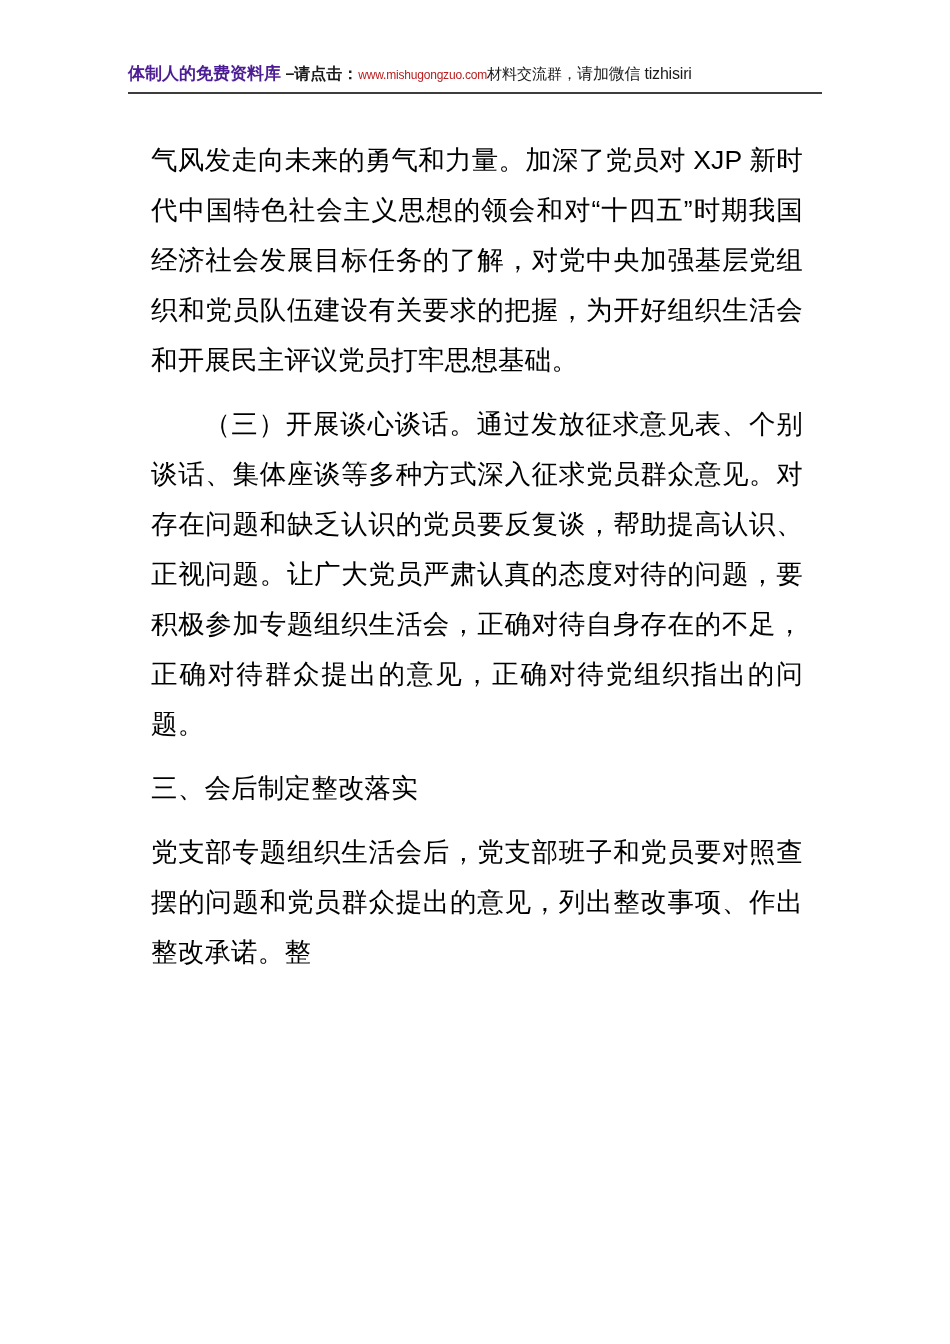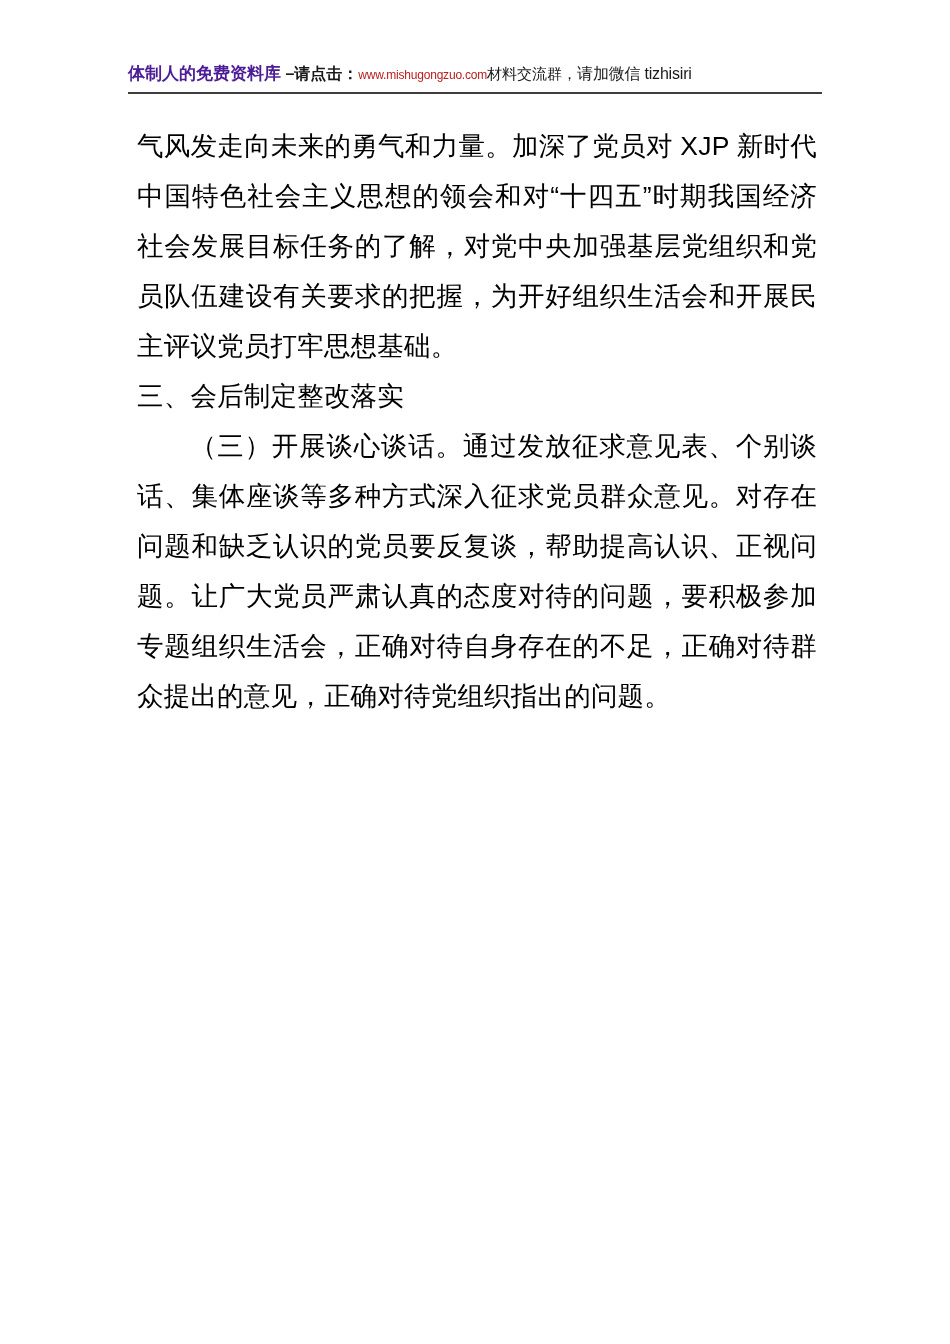--- a/index.html
+++ b/index.html
@@ -79,21 +79,21 @@
 
   
   .body-area {
     position: absolute;
     left: 137px;
     top: 121px;
     width: 680px;
   }
 
   p.para {
-    margin: 0;
+    margin: 14px;
     padding: 0;
     color: #000000;
     font-size: 26.5px;
     line-height: 50px;
     text-align: justify;
     text-justify: inter-ideograph;
     letter-spacing: 0.2px;
     font-weight: 400;
   }
 
@@ -117,20 +117,21 @@
   </div>
 
   <div class="header-rule"></div>
 
   <div class="body-area">
 
     <p class="para noindent">气风发走向未来的勇气和力量。加深了党员对 XJP 新时代中国特色社会主义思想的领会和对“十四五”时期我国经济社会发展目标任务的了解，对党中央加强基层党组织和党员队伍建设有关要求的把握，为开好组织生活会和开展民主评议党员打牢思想基础。</p>
 
 
 
+    <p class="para indent">（三）开展谈心谈话。通过发放征求意见表、个别谈话、集体座谈等多种方式深入征求党员群众意见。对存在问题和缺乏认识的党员要反复谈，帮助提高认识、正视问题。让广大党员严肃认真的态度对待的问题，要积极参加专题组织生活会，正确对待自身存在的不足，正确对待群众提出的意见，正确对待党组织指出的问题。</p>
+
     <p class="para noindent">三、会后制定整改落实</p>
 
-    <p class="para indent">（三）开展谈心谈话。通过发放征求意见表、个别谈话、集体座谈等多种方式深入征求党员群众意见。对存在问题和缺乏认识的党员要反复谈，帮助提高认识、正视问题。让广大党员严肃认真的态度对待的问题，要积极参加专题组织生活会，正确对待自身存在的不足，正确对待群众提出的意见，正确对待党组织指出的问题。</p>
-
+    <p class="para noindent">党支部专题组织生活会后，党支部班子和党员要对照查摆的问题和党员群众提出的意见，列出整改事项、作出整改承诺。整</p>
 
   </div>
 
 </div>
 
 </body></html>

